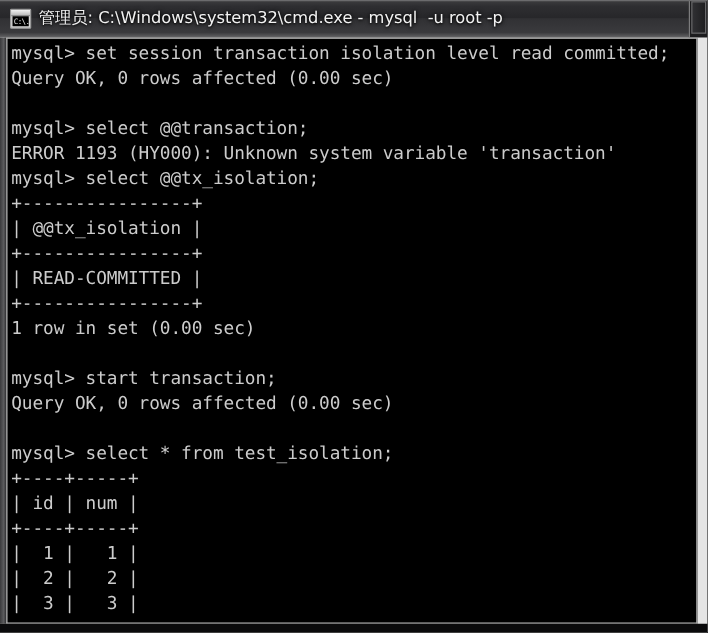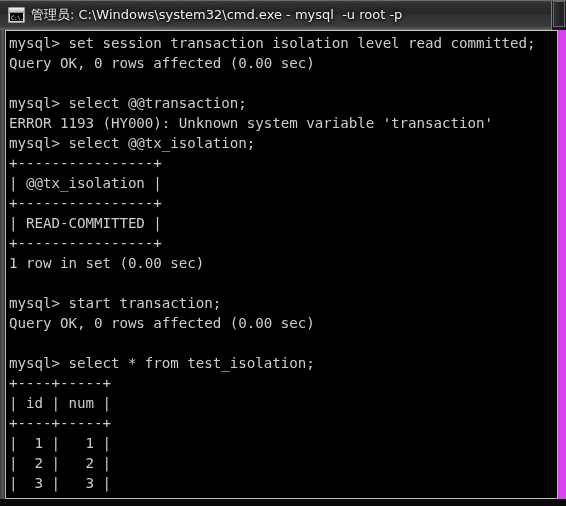--- a/index.html
+++ b/index.html
@@ -12,21 +12,21 @@
     width: 566px;
     height: 506px;
     overflow: hidden;
     font-family: "Liberation Sans", sans-serif;
   }
 
   #screen {
     position: relative;
     width: 566px;
     height: 506px;
-    background: #d946ef;
+    background: #e5e5e5;
   }
 
   
   #titlebar {
     position: absolute;
     left: 0;
     top: 0;
     width: 566px;
     height: 30px;
     background: linear-gradient(to bottom,

